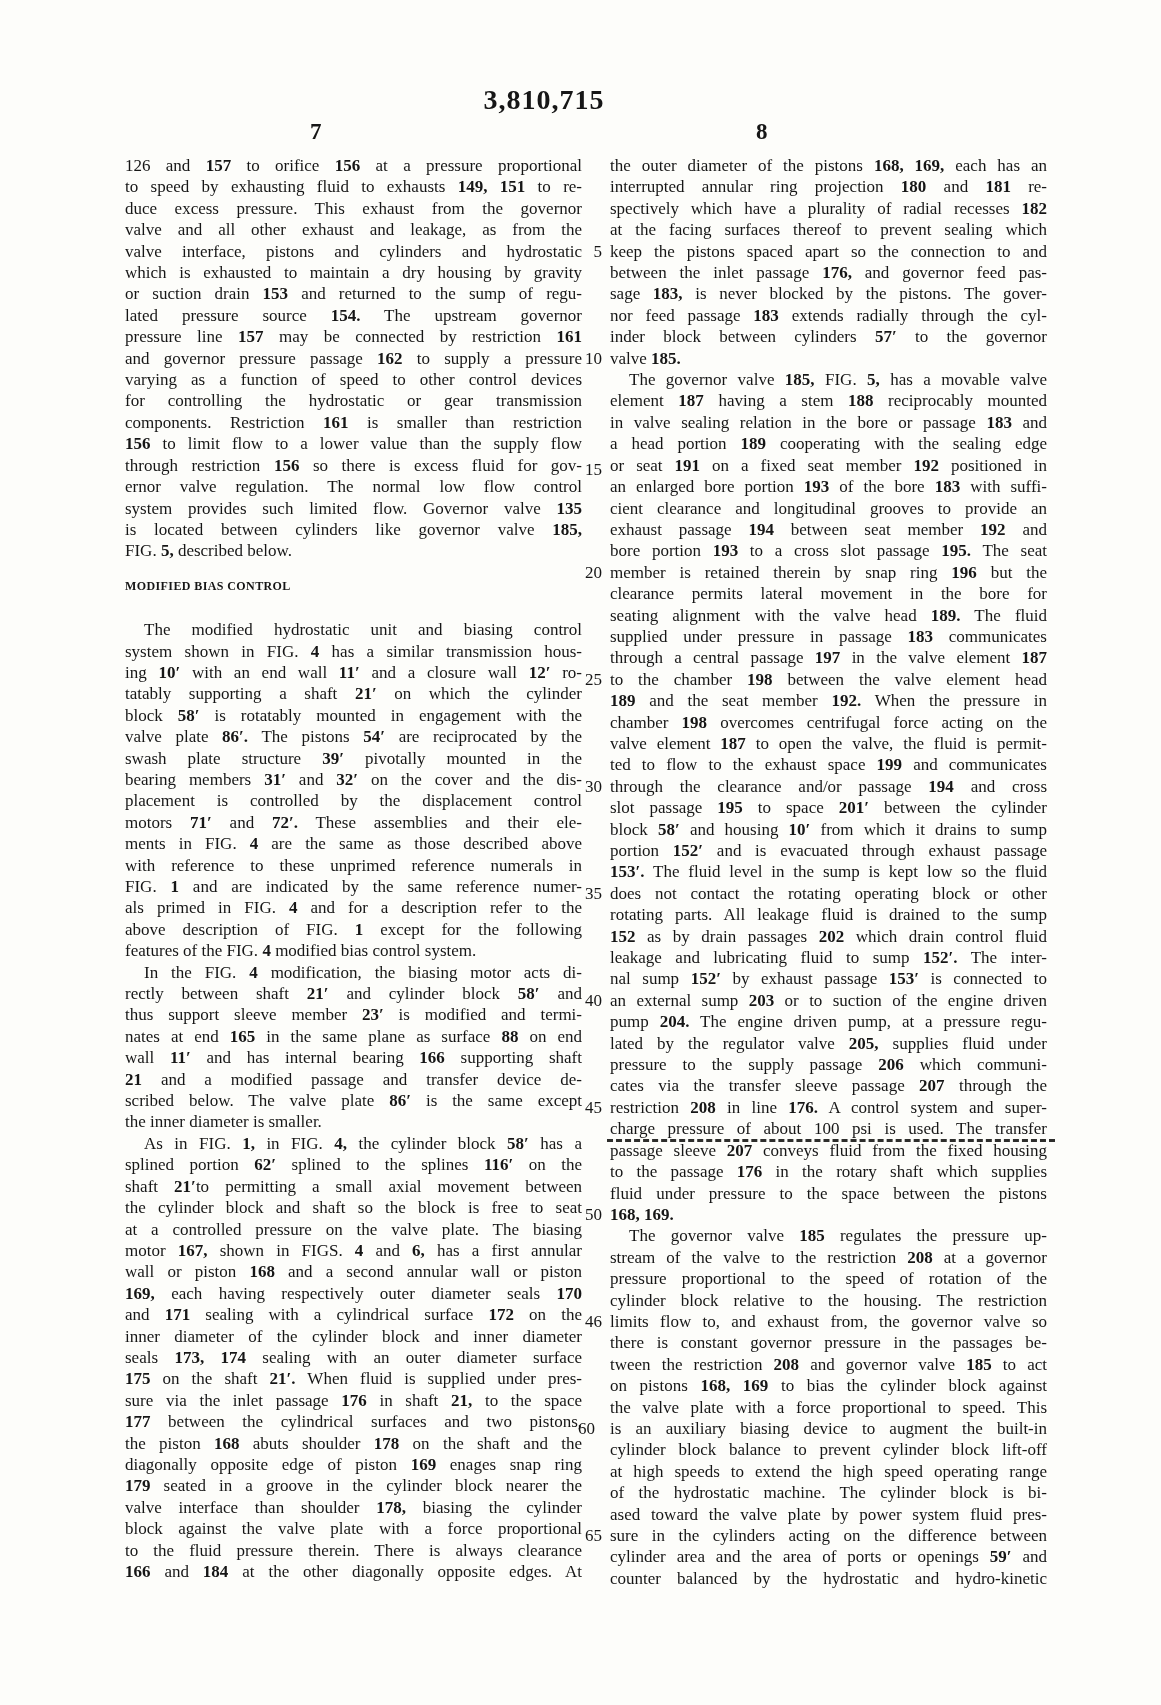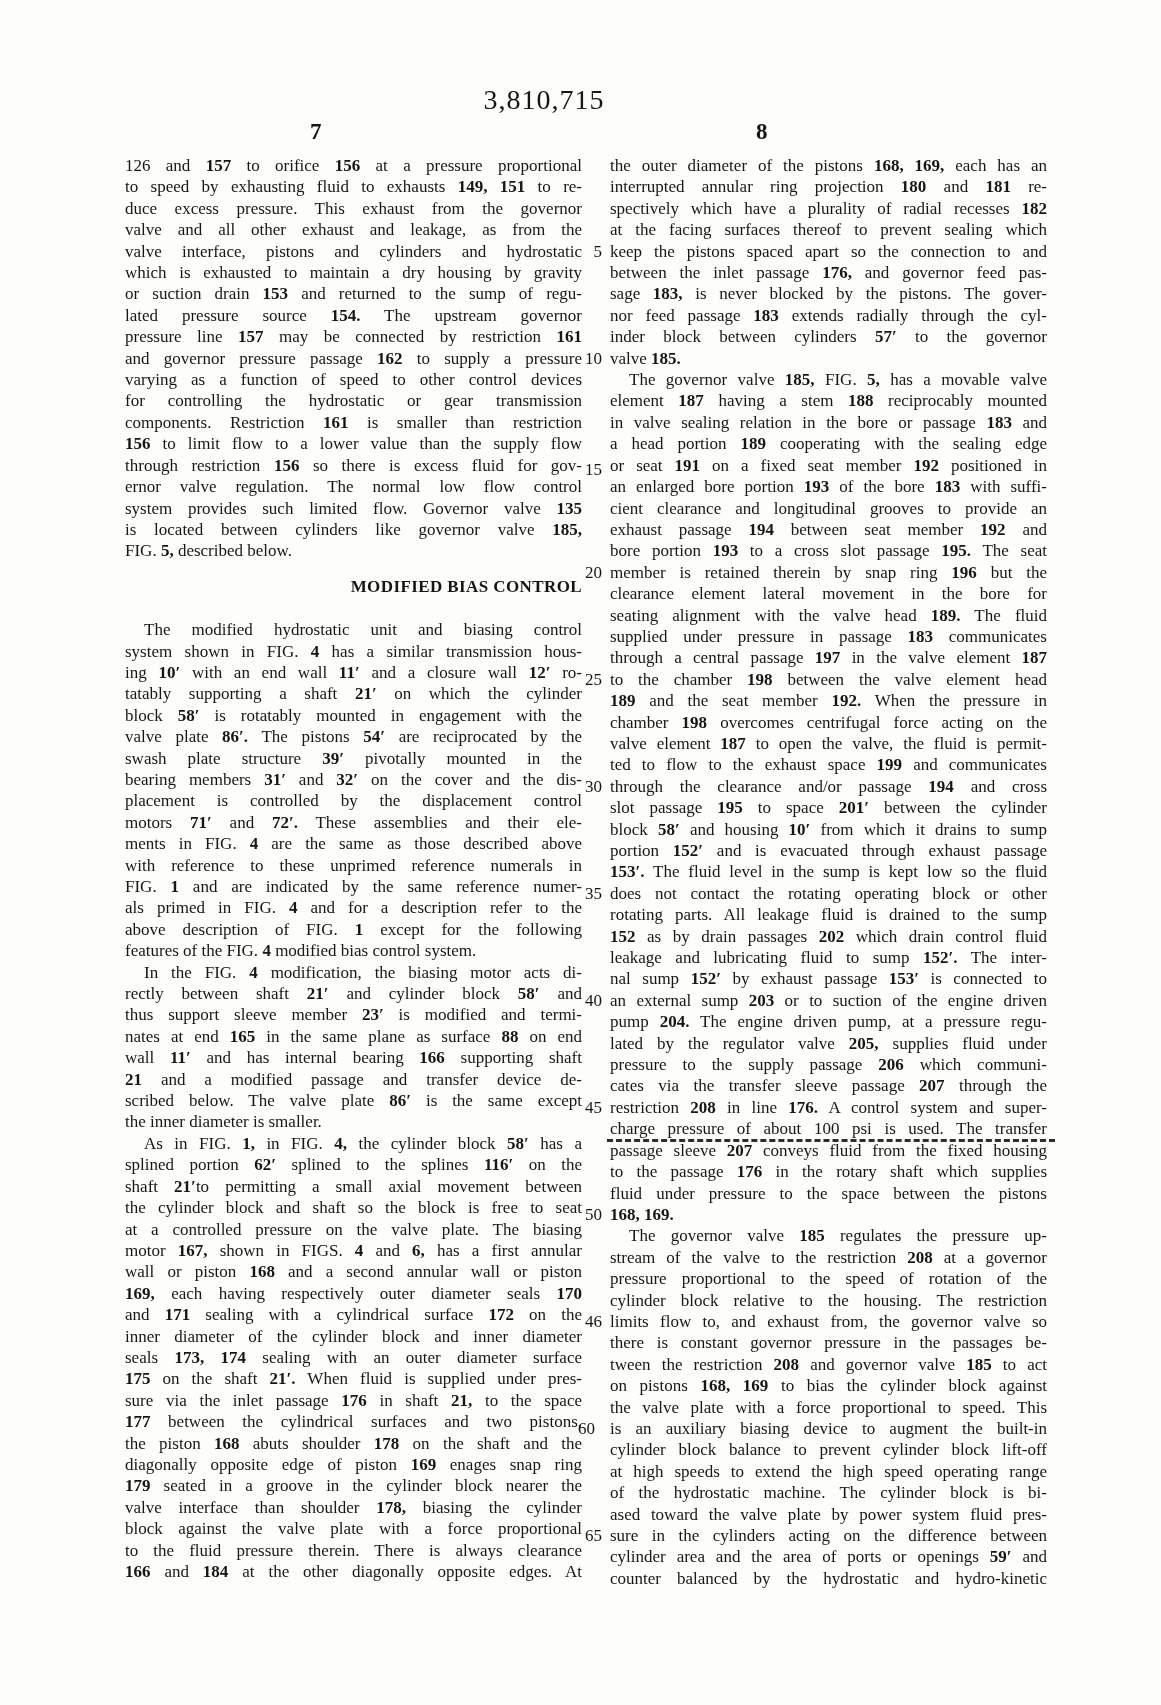--- a/index.html
+++ b/index.html
@@ -8,21 +8,21 @@
     width:1161px; height:1705px;
     margin:0 auto;
     background:#fdfdfa;
     font-family:"Liberation Serif","DejaVu Serif",serif;
     color:#161616;
     overflow:hidden;
   }
   .patent-number {
     position:absolute; top:84px; left:0; width:1088px;
     text-align:center;
-    font-size:28px; font-weight:400; letter-spacing:1px;
+    font-size:28px; font-weight:700; letter-spacing:1px;
   }
   .col-num {
     position:absolute; top:119px;
     font-size:23px; font-weight:bold;
   }
   .col-num-left  { left:310px; }
   .col-num-right { left:756px; }
   .col {
     position:absolute; top:155px;
     font-size:17px; line-height:21.4px;
@@ -32,22 +32,22 @@
   .ln { text-align:justify; text-align-last:justify; }
   .ln.end { text-align-last:left; }
   .ln.first { text-indent:19px; }
   .ln b { font-weight:bold; }
   .ln.dashu { position:relative; }
   .ln.dashu::after {
     content:""; position:absolute; left:-3px; right:-8px; bottom:-2px;
     border-bottom:3px dashed #2e2e2c;
   }
   .col-heading {
-    text-align:right; font-weight:bold;
-    font-size:17px; letter-spacing:0.4px;
+    text-align:left; font-weight:bold;
+    font-size:12px; letter-spacing:0.4px;
     margin:14px 0 22px 0;
     line-height:21.4px;
   }
   .gutter {
     position:absolute; top:155px; left:571px; width:31px;
     font-size:17px; line-height:21.4px;
   }
   .gutter .num {
     position:absolute; left:0; width:31px; text-align:right;
   }
@@ -155,21 +155,21 @@
       <div class="ln first">The governor valve <b>185,</b> FIG. <b>5,</b> has a movable valve</div>
       <div class="ln">element <b>187</b> having a stem <b>188</b> reciprocably mounted</div>
       <div class="ln">in valve sealing relation in the bore or passage <b>183</b> and</div>
       <div class="ln">a head portion <b>189</b> cooperating with the sealing edge</div>
       <div class="ln">or seat <b>191</b> on a fixed seat member <b>192</b> positioned in</div>
       <div class="ln">an enlarged bore portion <b>193</b> of the bore <b>183</b> with suffi-</div>
       <div class="ln">cient clearance and longitudinal grooves to provide an</div>
       <div class="ln">exhaust passage <b>194</b> between seat member <b>192</b> and</div>
       <div class="ln">bore portion <b>193</b> to a cross slot passage <b>195.</b> The seat</div>
       <div class="ln">member is retained therein by snap ring <b>196</b> but the</div>
-      <div class="ln">clearance element lateral movement in the bore for</div>
+      <div class="ln">clearance permits lateral movement in the bore for</div>
       <div class="ln">seating alignment with the valve head <b>189.</b> The fluid</div>
       <div class="ln">supplied under pressure in passage <b>183</b> communicates</div>
       <div class="ln">through a central passage <b>197</b> in the valve element <b>187</b></div>
       <div class="ln">to the chamber <b>198</b> between the valve element head</div>
       <div class="ln"><b>189</b> and the seat member <b>192.</b> When the pressure in</div>
       <div class="ln">chamber <b>198</b> overcomes centrifugal force acting on the</div>
       <div class="ln">valve element <b>187</b> to open the valve, the fluid is permit-</div>
       <div class="ln">ted to flow to the exhaust space <b>199</b> and communicates</div>
       <div class="ln">through the clearance and/or passage <b>194</b> and cross</div>
       <div class="ln">slot passage <b>195</b> to space <b>201′</b> between the cylinder</div>

